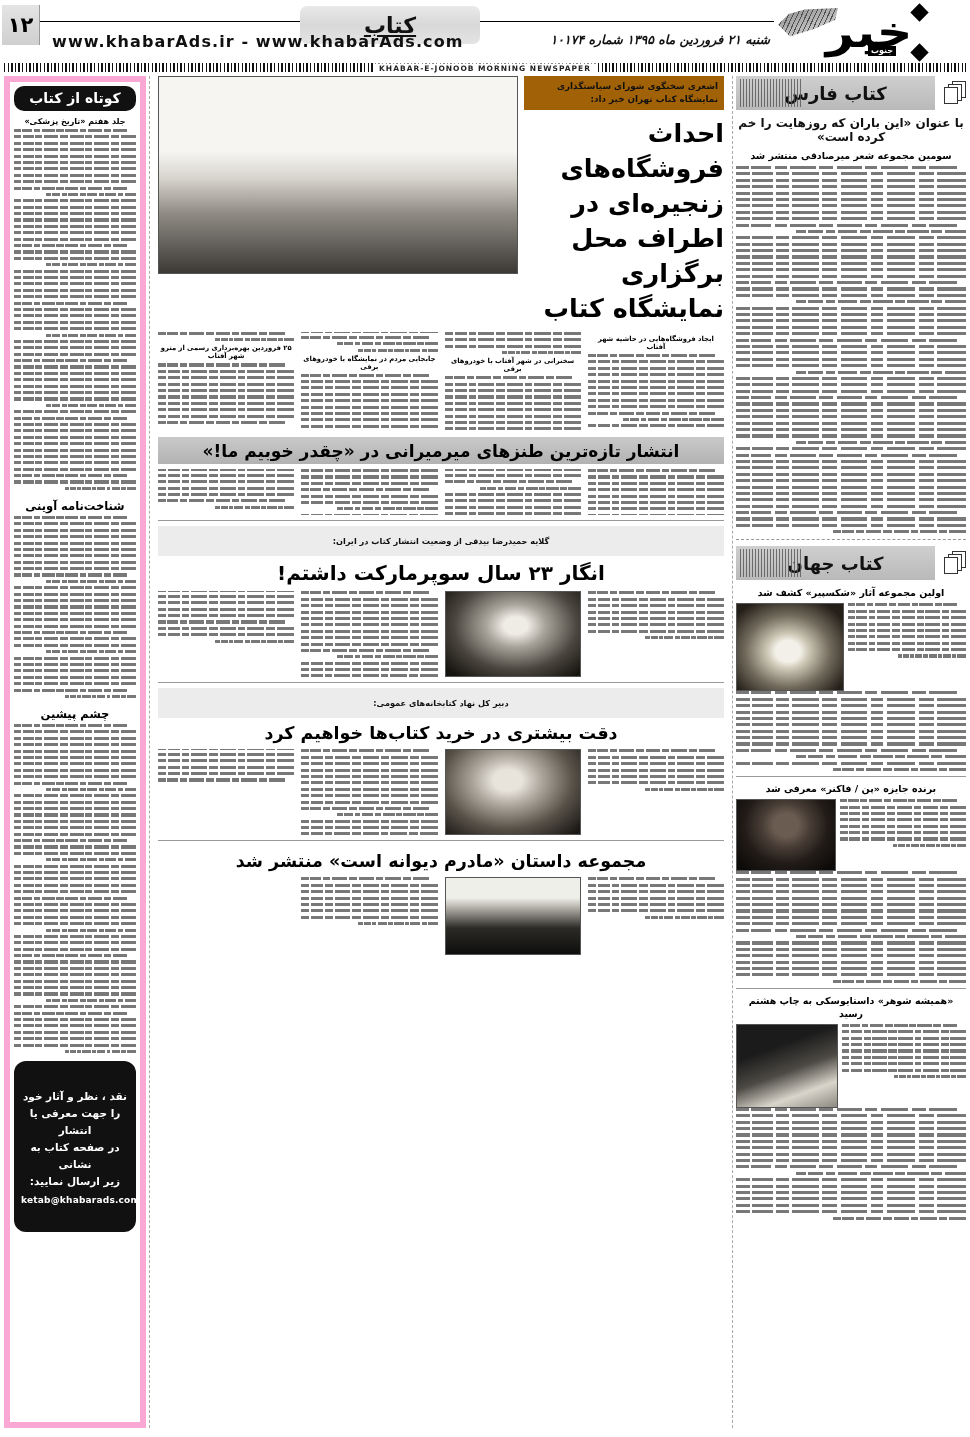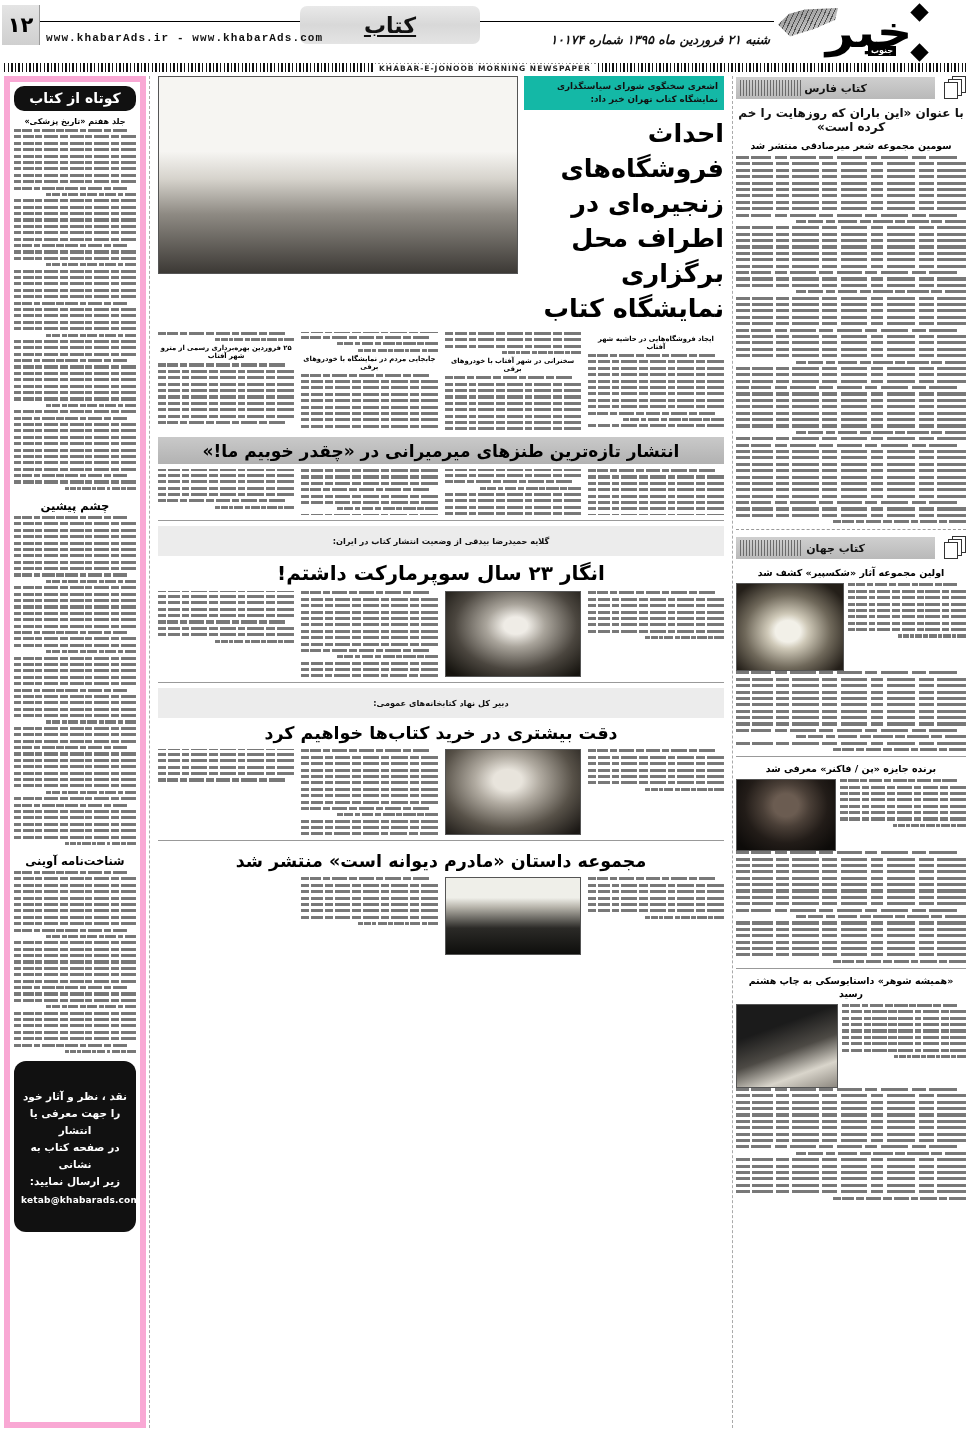--- a/index.html
+++ b/index.html
@@ -103,27 +103,26 @@
     position: absolute;
     right: 4px; top: 28px;
     font-size: 12.5px;
     font-weight: bold;
     color: #111;
     letter-spacing: .3px;
     font-style: italic;
   }
   .url-line {
     position: absolute;
-    left: 40px; top: 28px;
-    font-size: 11px;
+    left: 46px; top: 28px;
+    font-size: 16px;
     font-weight: bold;
     color: #111;
     letter-spacing: 1.1px;
     direction: ltr;
-    font-family: Liberation Mono, monospace;
   }
   .pagenum {
     position: absolute;
     left: 2px; top: 5px;
     width: 38px; height: 40px;
     background: linear-gradient(180deg,#e4e4e4,#cfcfcf);
     border-right: 1px solid #999;
     display: flex; align-items: center; justify-content: center;
     font-size: 21px; font-weight: bold; color: #000;
   }
@@ -196,26 +195,26 @@
 
   
   .sb-head {
     display: flex;
     align-items: center;
     gap: 5px;
     margin-bottom: 6px;
   }
   .sb-head-bar {
     flex: 1;
-    height: 22px;
+    height: 34px;
     background: linear-gradient(180deg, #cfcfcf, #b9b9b9);
     display: flex;
     align-items: center;
     justify-content: center;
-    font-size: 11px;
+    font-size: 18px;
     font-weight: bold;
     color: #111;
     position: relative;
   }
   .sb-head-bar::before {
     content: "";
     position: absolute;
     left: 4px; top: 3px; bottom: 3px;
     width: 62px;
     background: repeating-linear-gradient(90deg, #555 0 1px, transparent 1px 3px);
@@ -300,21 +299,21 @@
   .photo.p-man::after {
     background:
       radial-gradient(ellipse at 46% 36%, #e8e4dc 0 14%, #b0aaa0 32%, #575148 64%, #1b1815 95%),
       linear-gradient(175deg, rgba(255,255,255,.2), transparent 50%);
   }
 
   
   .lead-block { display: flex; gap: 6px; }
   .lead-text { flex: 0 0 200px; }
   .kicker-box {
-    background: #14b8a6;
+    background: #a16207;
     padding: 4px 6px;
     font-size: 8.8px;
     font-weight: bold;
     line-height: 13px;
     color: #111;
     text-align: right;
   }
   .lead-headline {
     font-size: 25.5px;
     font-weight: bold;
@@ -929,21 +928,21 @@
               <span class="s2"></span>
               <span class="s2"></span>
               <span class="s2"></span>
               <span class="s2 ind last2"></span>
               <span class="s2"></span>
               <span class="s2 last"></span>
             </div>
         </div>
 
         <div>
-          <div class="lside-sub big">چشم پیشین</div>
+          <div class="lside-sub big">شناخت‌نامه آوینی</div>
           <div class="lines txt">
               <span class="s2 ind"></span>
               <span class="s2"></span>
               <span class="s2"></span>
               <span class="s2"></span>
               <span class="s2"></span>
               <span class="s2"></span>
               <span class="s2"></span>
               <span class="s2"></span>
               <span class="s2"></span>
@@ -959,49 +958,26 @@
               <span class="s2 ind"></span>
               <span class="s2"></span>
               <span class="s2"></span>
               <span class="s2 last2"></span>
               <span class="s2"></span>
               <span class="s2"></span>
               <span class="s2"></span>
               <span class="s2"></span>
               <span class="s2"></span>
               <span class="s2 ind"></span>
-              <span class="s2"></span>
-              <span class="s2"></span>
-              <span class="s2"></span>
-              <span class="s2"></span>
-              <span class="s2 last2"></span>
-              <span class="s2"></span>
-              <span class="s2"></span>
-              <span class="s2"></span>
-              <span class="s2 ind"></span>
-              <span class="s2"></span>
-              <span class="s2"></span>
-              <span class="s2"></span>
-              <span class="s2"></span>
-              <span class="s2"></span>
-              <span class="s2"></span>
-              <span class="s2 last2"></span>
-              <span class="s2"></span>
-              <span class="s2 ind"></span>
-              <span class="s2"></span>
-              <span class="s2"></span>
-              <span class="s2"></span>
-              <span class="s2"></span>
-              <span class="s2"></span>
               <span class="s2 last"></span>
             </div>
         </div>
 
         <div>
-          <div class="lside-sub big">شناخت‌نامه آوینی</div>
+          <div class="lside-sub big">چشم پیشین</div>
           <div class="lines txt">
               <span class="s2 ind"></span>
               <span class="s2"></span>
               <span class="s2"></span>
               <span class="s2"></span>
               <span class="s2"></span>
               <span class="s2"></span>
               <span class="s2"></span>
               <span class="s2"></span>
               <span class="s2"></span>
@@ -1017,20 +993,43 @@
               <span class="s2 ind"></span>
               <span class="s2"></span>
               <span class="s2"></span>
               <span class="s2 last2"></span>
               <span class="s2"></span>
               <span class="s2"></span>
               <span class="s2"></span>
               <span class="s2"></span>
               <span class="s2"></span>
               <span class="s2 ind"></span>
+              <span class="s2"></span>
+              <span class="s2"></span>
+              <span class="s2"></span>
+              <span class="s2"></span>
+              <span class="s2 last2"></span>
+              <span class="s2"></span>
+              <span class="s2"></span>
+              <span class="s2"></span>
+              <span class="s2 ind"></span>
+              <span class="s2"></span>
+              <span class="s2"></span>
+              <span class="s2"></span>
+              <span class="s2"></span>
+              <span class="s2"></span>
+              <span class="s2"></span>
+              <span class="s2 last2"></span>
+              <span class="s2"></span>
+              <span class="s2 ind"></span>
+              <span class="s2"></span>
+              <span class="s2"></span>
+              <span class="s2"></span>
+              <span class="s2"></span>
+              <span class="s2"></span>
               <span class="s2 last"></span>
             </div>
         </div>
 
         <div class="ad-box">
           <span class="l">نقد ، نظر و آثار خود</span>
           <span class="l">را جهت معرفی یا انتشار</span>
           <span class="l">در صفحه کتاب به نشانی</span>
           <span class="l">زیر ارسال نمایید:</span>
           <span class="mail">ketab@khabarads.com</span>

